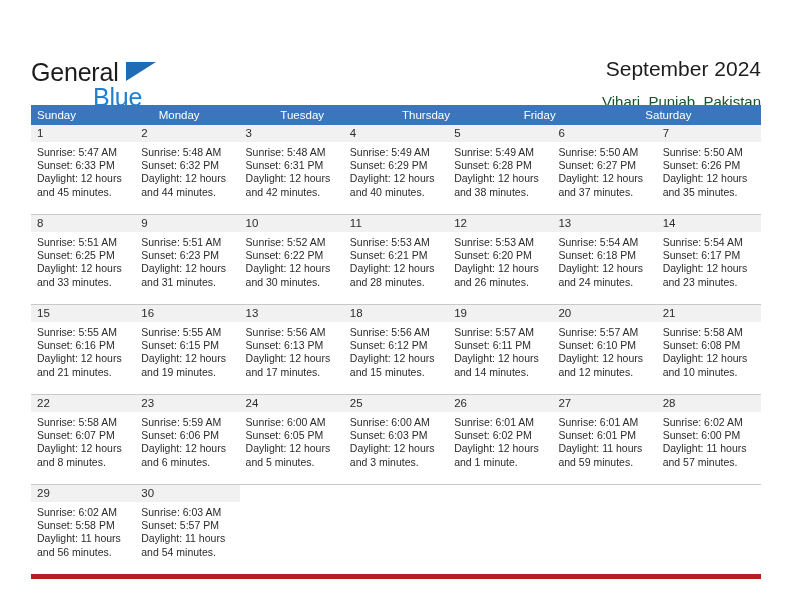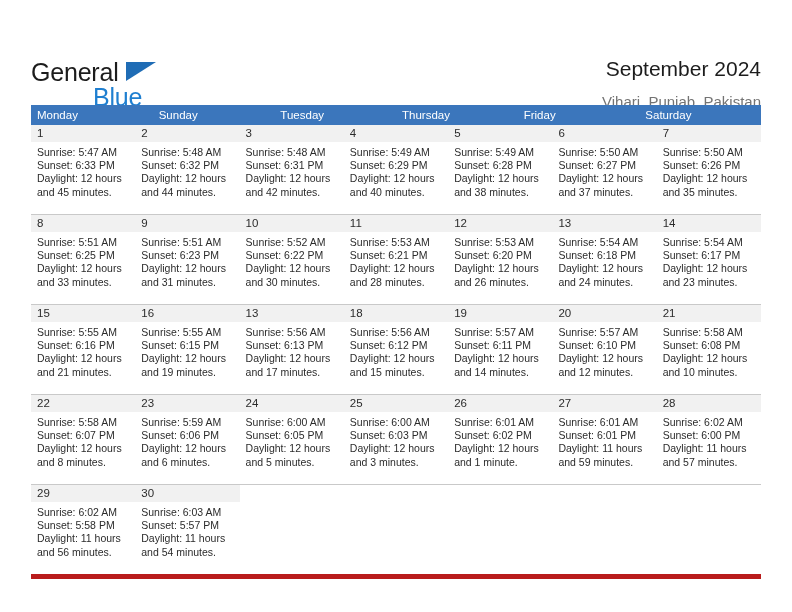--- a/index.html
+++ b/index.html
@@ -67,21 +67,21 @@
   }
   .cal-title {
     font-size: 21px;
     color: #1c1c1c;
     line-height: 34px;
     font-weight: normal;
     white-space: nowrap;
   }
   .cal-subtitle {
     font-size: 15px;
-    color: #737373;
+    color: #14532d;
     line-height: 22px;
     margin-top: 5px;
     white-space: nowrap;
   }
 
   
   .calendar {
     position: absolute;
     left: 31px;
     top: 105px;
@@ -155,22 +155,22 @@
     <div class="title-block">
       <div class="cal-title">September 2024</div>
       <div class="cal-subtitle">Vihari, Punjab, Pakistan</div>
     </div>
 
   </div>
 
   <div class="calendar">
 
     <div class="dow-row">
+      <div class="dow">Sunday</div>
       <div class="dow">Monday</div>
-      <div class="dow">Sunday</div>
       <div class="dow">Tuesday</div>
       <div class="dow">Thursday</div>
       <div class="dow">Friday</div>
       <div class="dow">Saturday</div>
     </div>
 
     <div class="week-row">
       <div class="day-cell filled">
         <div class="daynum-band">
             <div class="daynum">1</div>

